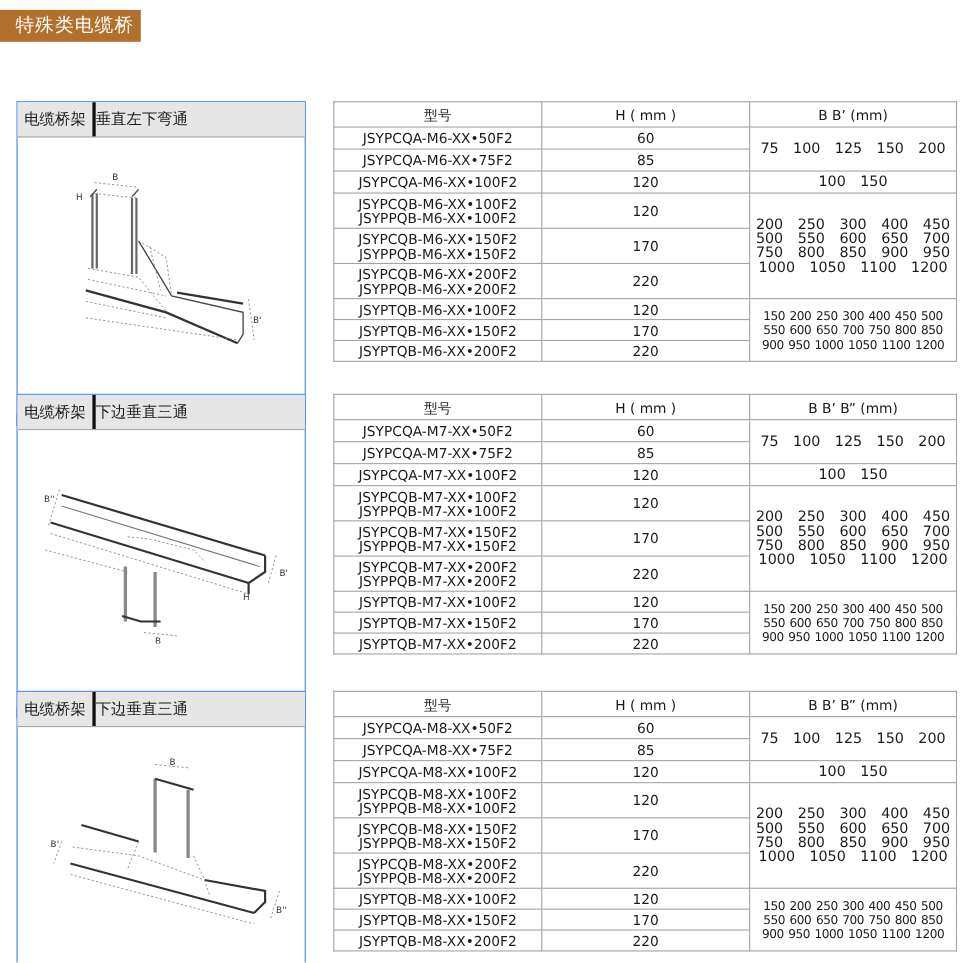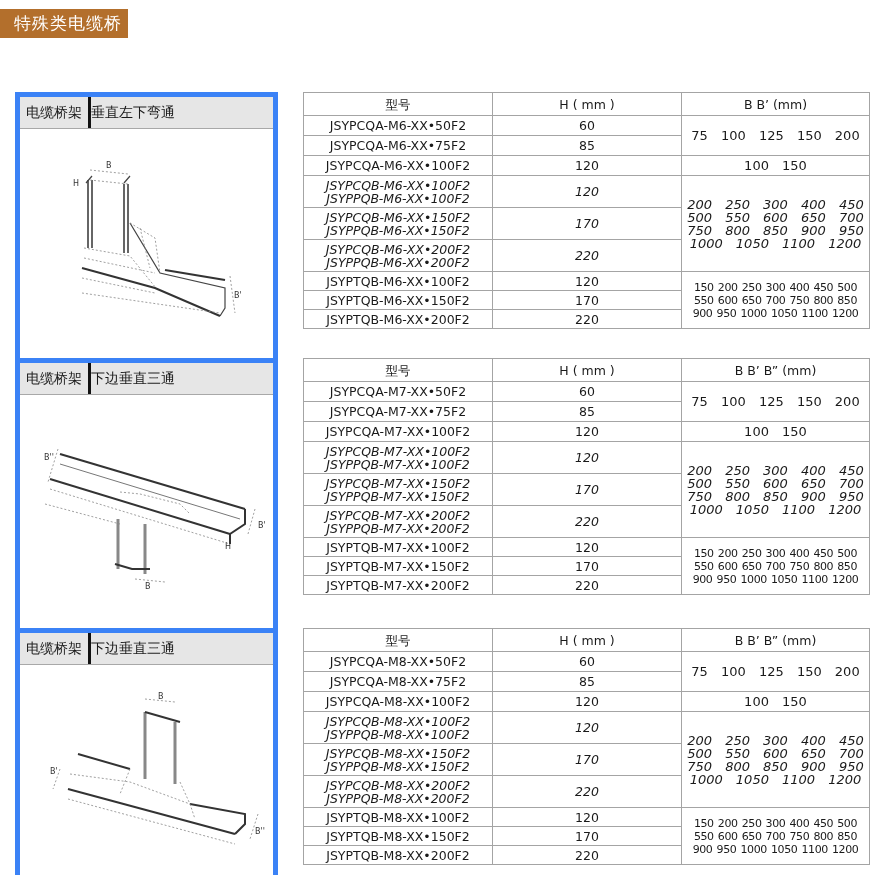--- a/index.html
+++ b/index.html
@@ -3,36 +3,36 @@
   <meta charset="utf-8">
   <style>
     html, body { margin: 0; padding: 0; background: #ffffff; }
     body { width: 886px; height: 875px; position: relative; overflow: hidden;
            font-family: "DejaVu Sans", sans-serif; color: #1a1a1a; }
     .title-bar { position: absolute; left: 0; top: 9px; width: 128px; height: 29px;
                  background: #b36f2c; color: #fff; font-size: 17px; line-height: 29px;
                  padding-left: 14px; box-sizing: border-box; letter-spacing: 1px; }
     .section { position: absolute; left: 0; width: 886px; }
     .panel { position: absolute; left: 15px; top: 0; width: 263px; height: 295px;
-             border: 5px solid #3b82f6; box-sizing: border-box; background: #fff; }
+             border: 1px solid #3b82f6; box-sizing: border-box; background: #fff; }
     .panel-head { height: 31px; background: #e6e6e6; border-bottom: 1px solid #a8a8a8;
                   display: flex; align-items: center; font-size: 14px; }
     .panel-head .cat { padding: 0 6px 0 6px; height: 100%; display: flex; align-items: center;
                        border-right: 3px solid #111; }
     .panel-head .name { }
     .panel-foot { position: absolute; left: -1px; right: -1px; bottom: -1px; height: 10px; background: #0d0d0d; }
     .drawing { position: absolute; left: 0; top: 31px; width: 261px; height: 195px; }
     table.spec { position: absolute; left: 303px; top: 0; width: 508px;
                  border-collapse: collapse; font-size: 12.5px; table-layout: fixed; }
     table.spec td, table.spec th { border: 1px solid #a4a4a4; text-align: center;
                  padding: 0; font-weight: normal; vertical-align: middle; line-height: 13px; }
     table.spec th { height: 22px; }
     .c1 { width: 189px; } .c2 { width: 189px; } .c3 { width: 188px; }
     .rA { height: 20px; }
-    .rB { height: 32px; font-style: italic; }
+    .rB { height: 32px; }
     .rT { height: 19px; }
     .b-big { font-size: 13px; word-spacing: 9px; line-height: 20px; }
     .b-small { font-size: 11px; letter-spacing: -0.4px; word-spacing: 1px; line-height: 19px; }
     .two-line { line-height: 12px; }
   </style>
 </head>
 <body>
 
 <div class="title-bar" style="background: rgb(179, 111, 44);">特殊类电缆桥架</div>
 

